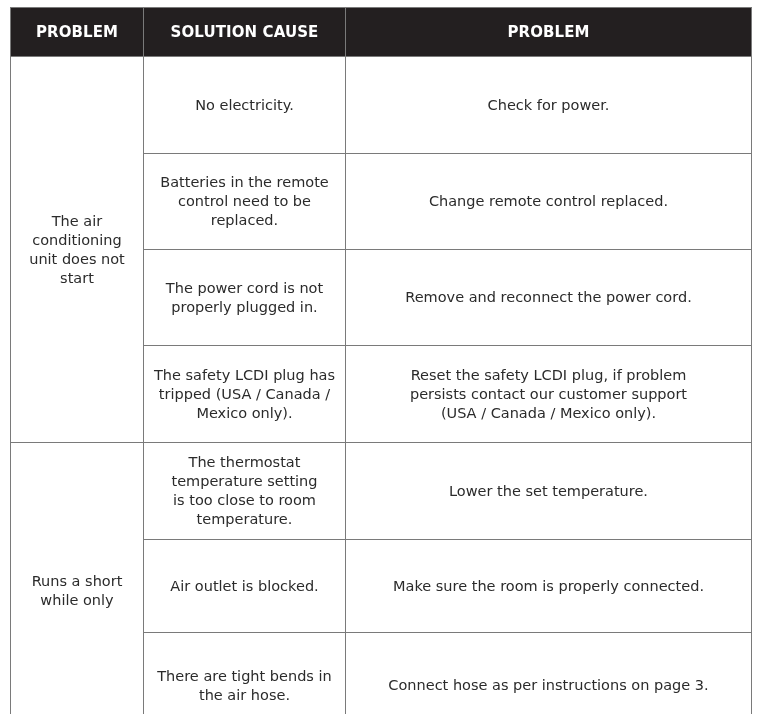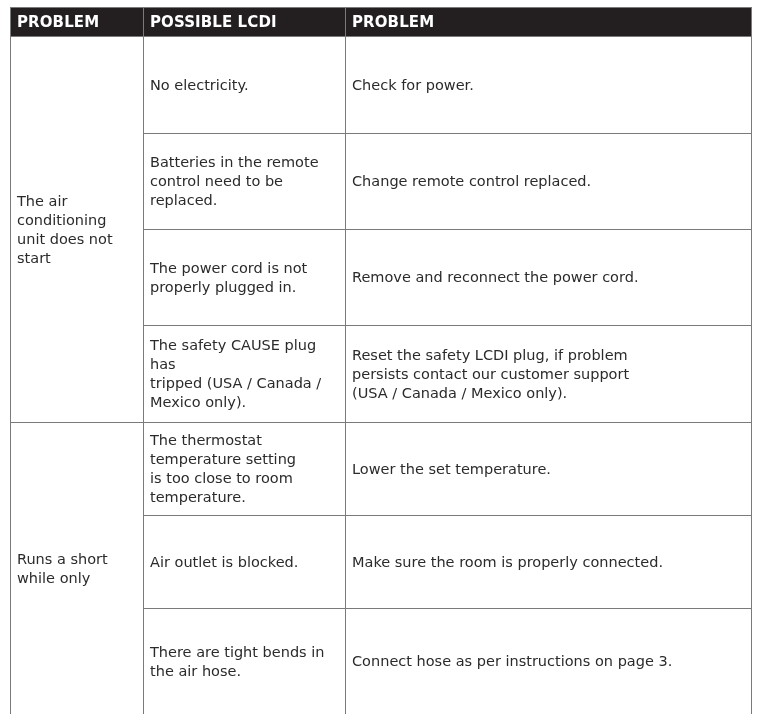--- a/index.html
+++ b/index.html
@@ -1,36 +1,36 @@
 <!DOCTYPE html>
 <html><head>
 <meta charset="utf-8">
 <style>
   html,body{margin:0;padding:0;background:#fff;}
   body{width:760px;height:714px;position:relative;font-family:"DejaVu Sans","Liberation Sans",sans-serif;color:#231f20;}
   table{position:absolute;left:10px;top:7px;width:741px;border-collapse:collapse;table-layout:fixed;}
-  th,td{border:1.5px solid #7a7a7a;text-align:left;vertical-align:middle;padding:0 6px;font-size:14.5px;line-height:19px;}
+  th,td{border:1.5px solid #7a7a7a;text-align:center;vertical-align:middle;padding:10px 6px;font-size:14.5px;line-height:19px;}
   th{background:#231f20;color:#fff;font-weight:bold;height:28px;font-size:15px;letter-spacing:0.1px;}
   col.c1{width:133px;} col.c2{width:202px;} col.c3{width:406px;}
   td{font-weight:normal;color:#2b2b2b;}
   td.cell-text{white-space:pre-line;}
 </style>
 </head>
 <body>
 
 <table>
   <colgroup>
       <col class="c1">
       <col class="c2">
       <col class="c3">
     </colgroup>
   <thead>
     <tr>
       <th>PROBLEM</th>
-      <th>POSSIBLE LCDI</th>
+      <th>SOLUTION CAUSE</th>
       <th>PROBLEM</th>
     </tr>
   </thead>
   <tbody>
     <tr style="height:97px">
       <td rowspan="4" class="cell-text">The air
 conditioning
 unit does not
 start</td>
       <td class="cell-text">No electricity.</td>
@@ -41,21 +41,21 @@
 control need to be
 replaced.</td>
       <td class="cell-text">Change remote control replaced.</td>
     </tr>
     <tr style="height:96px">
       <td class="cell-text">The power cord is not
 properly plugged in.</td>
       <td class="cell-text">Remove and reconnect the power cord.</td>
     </tr>
     <tr style="height:97px">
-      <td class="cell-text">The safety CAUSE plug has
+      <td class="cell-text">The safety LCDI plug has
 tripped (USA / Canada /
 Mexico only).</td>
       <td class="cell-text">Reset the safety LCDI plug, if problem
 persists contact our customer support
 (USA / Canada / Mexico only).</td>
     </tr>
     <tr style="height:93px">
       <td rowspan="3" class="cell-text">Runs a short
 while only</td>
       <td class="cell-text">The thermostat

